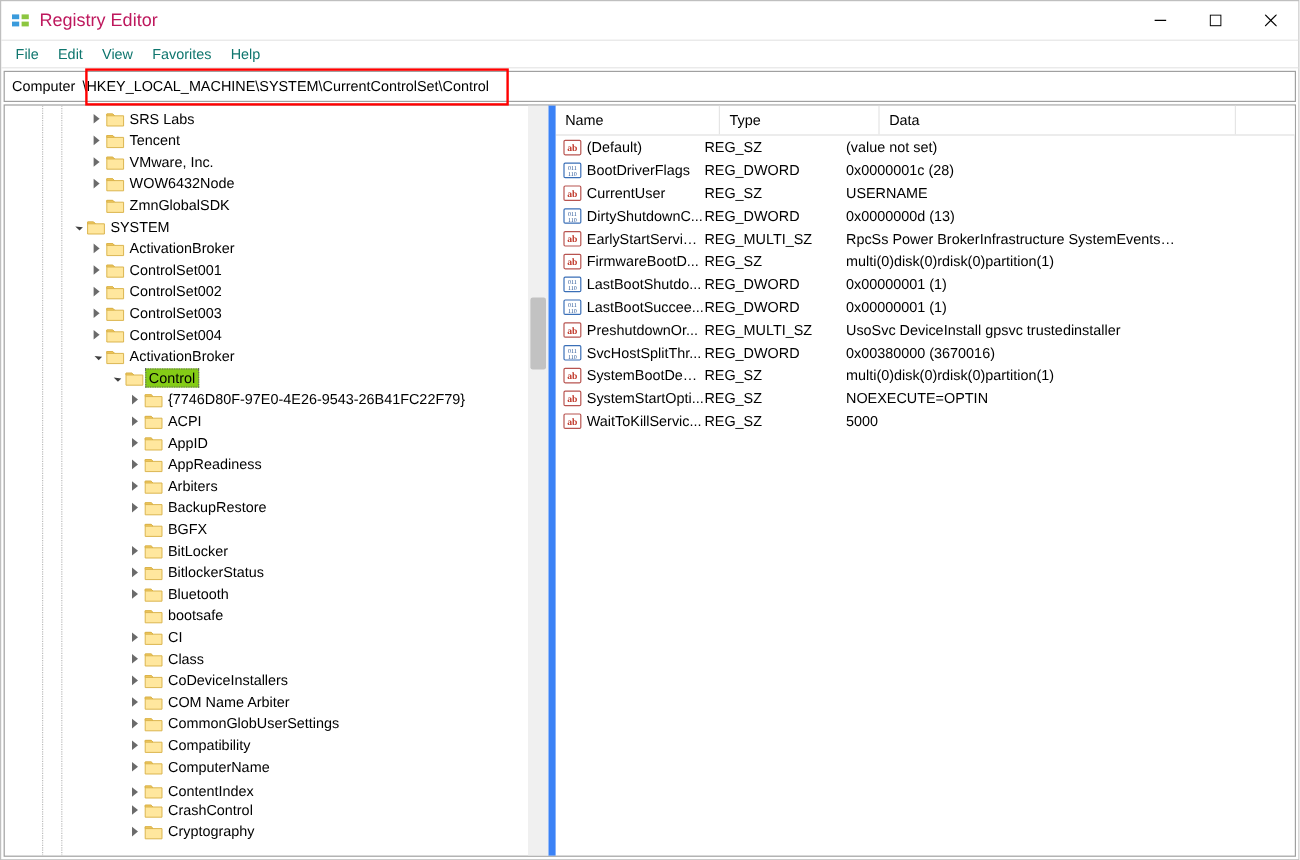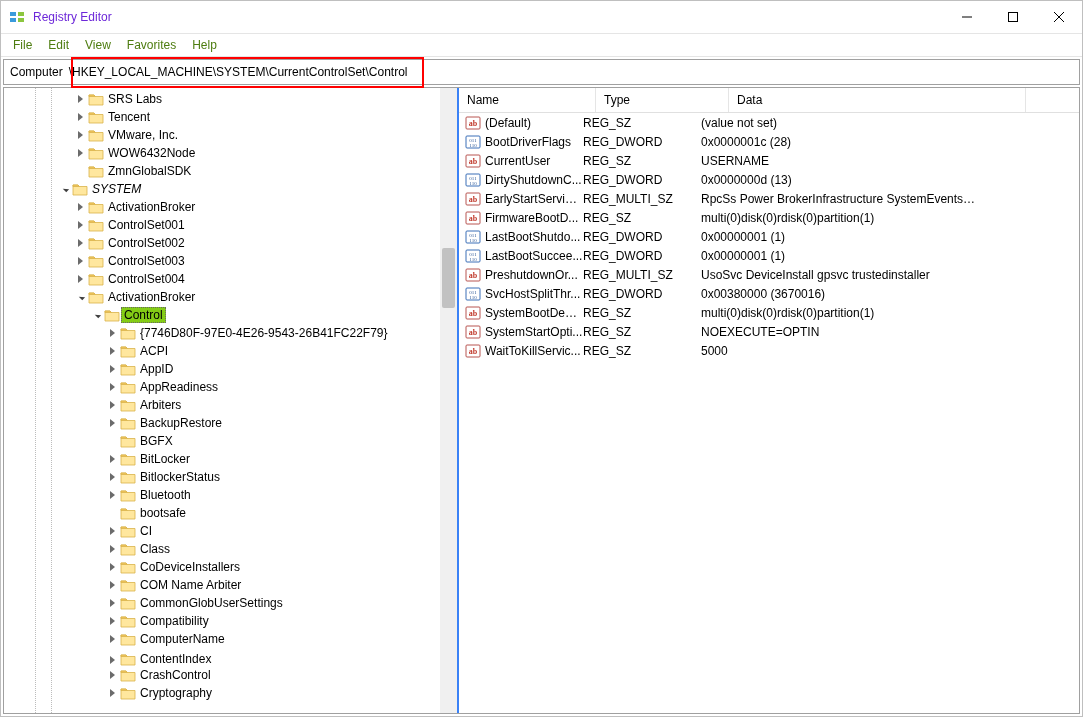--- a/index.html
+++ b/index.html
@@ -1,30 +1,30 @@
 <!DOCTYPE html>
 <html><head>
 <meta charset="utf-8">
 <style>
 html,body{margin:0;padding:0;font-family:"Segoe UI",Tahoma,sans-serif;font-size:12px;color:#000;background:#fff;overflow:hidden}
 .window{position:relative;width:1083px;height:717px;border:1px solid #bfbfbf;box-sizing:border-box;display:flex;flex-direction:column}
 .titlebar{height:32px;display:flex;align-items:center;border-bottom:1px solid #e5e5e5}
 .titlebar .app-icon{width:16px;height:16px;margin:0 8px;display:inline-block}
-.titlebar .title{flex:0 0 auto;font-size:12px;color:#6d28d9}
+.titlebar .title{flex:0 0 auto;font-size:15px;color:#be185d}
 .titlebar .spacer{flex:1}
 .win-btn{width:46px;height:32px;display:flex;align-items:center;justify-content:center;color:#000}
 .win-btn svg{width:10px;height:10px}
 .menubar{height:22px;display:flex;align-items:center;padding:0 4px;border-bottom:1px solid #e5e5e5}
-.menu-item{padding:2px 8px;color:#4d7c0f}
+.menu-item{padding:2px 8px;color:#0f766e}
 .addressbar{height:24px;display:flex;align-items:center;border:1px solid #a0a0a0;margin:2px;position:relative}
 .addr-label{padding:0 2px 0 6px;font-size:12px}
 .addr-path{padding:0 4px;font-size:12px}
 .highlight-box{position:absolute;border:2px solid #ff0000;pointer-events:none}
 .content{flex:1;display:flex;min-height:0;margin:0 2px 2px 2px;border:1px solid #a0a0a0}
-.tree-pane{width:453px;overflow:hidden;position:relative;border-right:2px solid #3b82f6}
+.tree-pane{width:453px;overflow:hidden;position:relative;border-right:6px solid #3b82f6}
 .tree-scroll{position:absolute;inset:0;overflow:hidden}
 .tree{padding:2px 0 2px 0}
 .tree-row{height:18px;display:flex;align-items:center;white-space:nowrap}
 .exp{width:12px;height:12px;display:flex;align-items:center;justify-content:center;color:#6b6b6b;font-size:10px;margin-right:2px}
 .exp.collapsed::before{content:"";display:block;width:0;height:0;border-top:4px solid transparent;border-bottom:4px solid transparent;border-left:5px solid #6b6b6b}
 .exp.expanded::before{content:"";display:block;width:0;height:0;border-left:4px solid transparent;border-top:4px solid transparent;border-right:5px solid #404040;transform:rotate(45deg) translate(-1px,-1px)}
 .folder-icon{width:16px;height:14px;display:inline-block;margin-right:4px;flex:0 0 auto}
 .folder-icon svg{width:16px;height:14px;display:block}
 .tree-label{font-size:12px}
 .tree-row.selected .tree-label{background:#84cc16;border:1px dotted #666;padding:0 2px;margin-left:-3px}
@@ -142,21 +142,21 @@
             <div class="tree-row" style="padding-left: 70px;">
               <span class="exp "></span>
               <span class="folder-icon">
                 <svg viewBox="0 0 16 14">
                   <path d="M1 3 L6 3 L7.5 4.5 L15 4.5 L15 13 L1 13 Z" fill="#ffe79e" stroke="#d9b34a" stroke-width="0.8"></path>
                   <path d="M1 3 L6 3 L7.5 4.5 L1 4.5 Z" fill="#f3c95e" stroke="#d9b34a" stroke-width="0.8"></path>
                 </svg>
               </span>
               <span class="tree-label">ZmnGlobalSDK</span>
             </div>
-            <div class="tree-row" style="padding-left: 54px; font-style: italic;">
+            <div class="tree-row" style="padding-left: 54px;">
               <span class="exp expanded"></span>
               <span class="folder-icon">
                 <svg viewBox="0 0 16 14">
                   <path d="M1 3 L6 3 L7.5 4.5 L15 4.5 L15 13 L1 13 Z" fill="#ffe79e" stroke="#d9b34a" stroke-width="0.8"></path>
                   <path d="M1 3 L6 3 L7.5 4.5 L1 4.5 Z" fill="#f3c95e" stroke="#d9b34a" stroke-width="0.8"></path>
                 </svg>
               </span>
               <span class="tree-label">SYSTEM</span>
             </div>
             <div class="tree-row" style="padding-left: 70px;">

